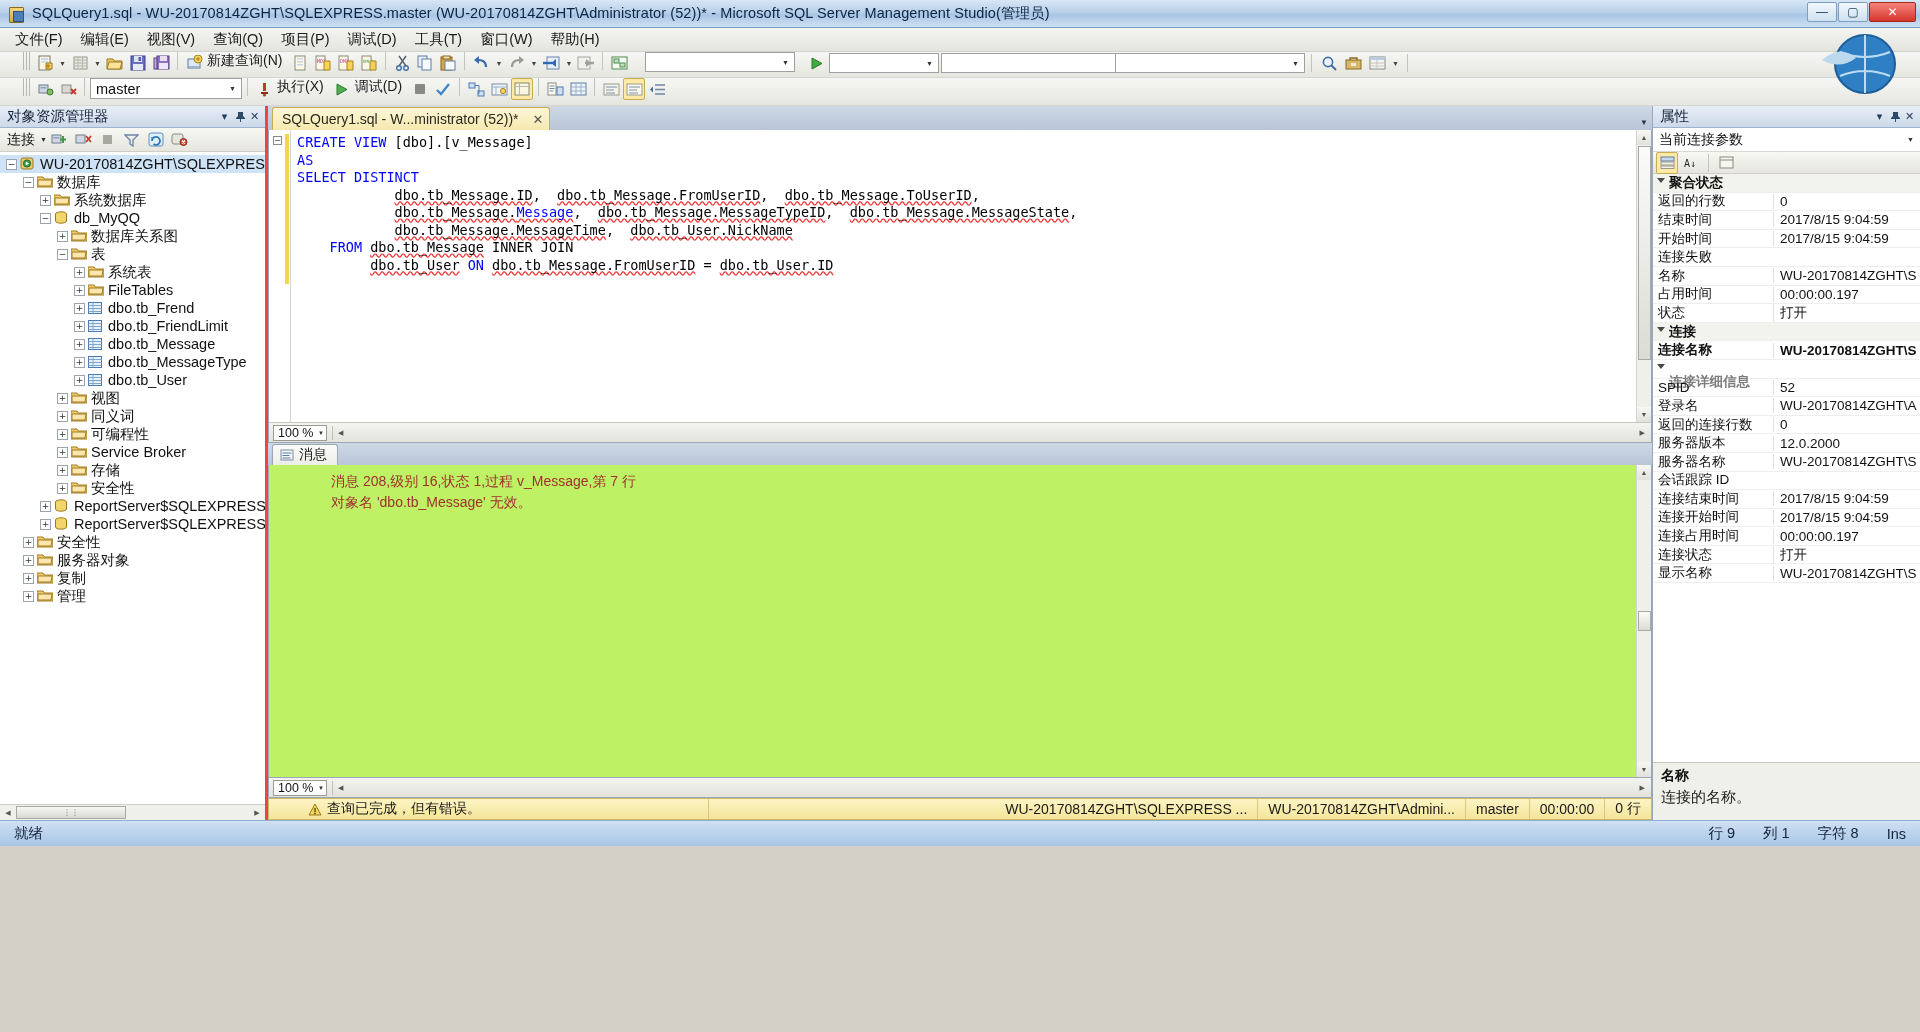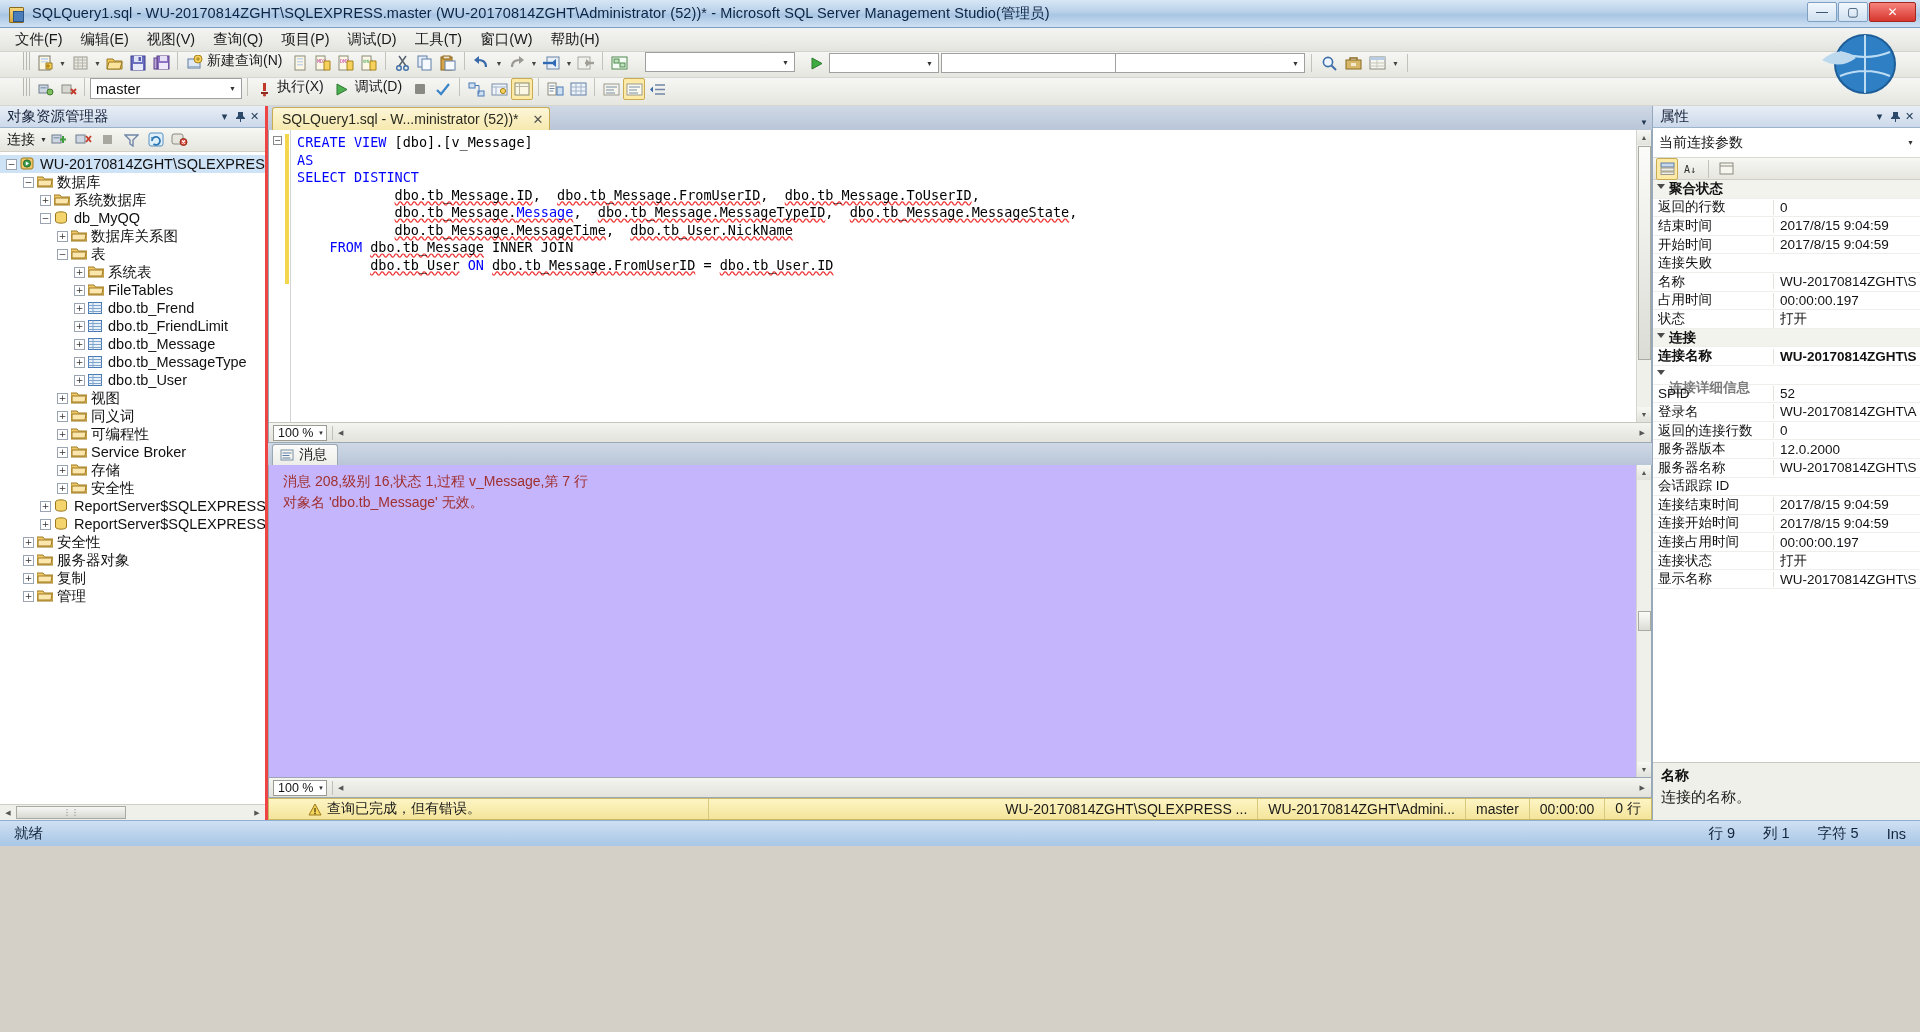--- a/index.html
+++ b/index.html
@@ -110,29 +110,29 @@
   .zoom-combo span.ca { font-size:6px; color:#333; }
   .zb-sep { width:1px; height:14px; background:#c0c0b9; margin:0 5px; }
   .zb-spacer { flex:1; }
 
   
   .msgtabs { height:22px; background:linear-gradient(#cfd8e5,#b9c6d8); display:flex; align-items:flex-end;
     padding-left:4px; }
   .msgtab { height:21px; background:linear-gradient(#fbfbfa,#edede8); border:1px solid #9aa7b5;
     border-bottom:none; border-radius:3px 3px 0 0; display:flex; align-items:center; gap:5px;
     padding:0 10px 0 7px; font-size:14px; color:#1a1a1a; }
-  .msgbody { flex:1; border:1px solid #9aa7b5; border-top:none; background:#c4b5fd; display:flex;
-    position:relative; min-height:0; }
+  .msgbody { flex:1; border:1px solid #9aa7b5; border-top:none; background:#bef264; display:flex;
+    position:relative; min-height:0;padding-left:48px; }
   .msgtext { flex:1; padding:6px 0 0 14px; font-size:14px; line-height:21px; color:#a03030; white-space:pre; }
 
   
   .props { width:268px; background:#f0f0ea; display:flex; flex-direction:column; border-left:1px solid #96a8bd; }
   .props-toolbar { height:22px; background:linear-gradient(#f7f7f3,#e6e6df); display:flex; align-items:center;
     padding-left:3px; gap:2px; border-bottom:1px solid #cfcfc8; }
-  .props-sub { height:30px; background:#fff; display:flex; align-items:center; padding-left:6px;
+  .props-sub { height:24px; background:#fff; display:flex; align-items:center; padding-left:6px;
     font-size:14px; color:#111; border-bottom:1px solid #d9d9d3; justify-content:space-between; }
   .grid { flex:1; background:#fff; overflow:hidden; font-size:13.5px; }
   .grow { display:flex; height:18.6px; align-items:center; border-bottom:1px solid #eeeeea; }
   .gcat { background:#f3f3ee; font-weight:bold; color:#111; padding-left:4px; display:flex; align-items:center; gap:4px; }
   .gname { width:120px; padding-left:5px; color:#111; white-space:nowrap; overflow:hidden; }
   .gname.bold { font-weight:bold; }
   .gval { flex:1; padding-left:6px; color:#111; white-space:nowrap; overflow:hidden;
     border-left:1px solid #e2e2dd; }
   .tri { width:0;height:0;border-left:5px solid #4a4a4a;border-top:4px solid transparent;
     border-bottom:4px solid transparent; }
@@ -993,21 +993,21 @@
       <div class="pd-text">连接的名称。</div>
     </div>
   </div>
 </div>
 
 <div class="statusbar">
   <div class="sb-cell">就绪</div>
   <div class="sb-flex"></div>
   <div class="sb-cell">行 9</div>
   <div class="sb-cell">列 1</div>
-  <div class="sb-cell">字符 5</div>
+  <div class="sb-cell">字符 8</div>
   <div class="sb-cell">Ins</div>
 </div>
 
 <svg class="globe" viewBox="0 0 86 68">
   <ellipse cx="45" cy="34" rx="30" ry="29" fill="#2f7fc4"></ellipse>
   <ellipse cx="45" cy="34" rx="30" ry="29" fill="none" stroke="#1d5e99" stroke-width="2"></ellipse>
   <path d="M20 22q25 10 50 0M20 46q25-10 50 0M45 5v58" stroke="#bcdcf4" stroke-width="2" fill="none"></path>
   <path d="M2 30q18-16 34-2-16 12-34 2z" fill="#bcd9ee"></path>
 </svg>
 

